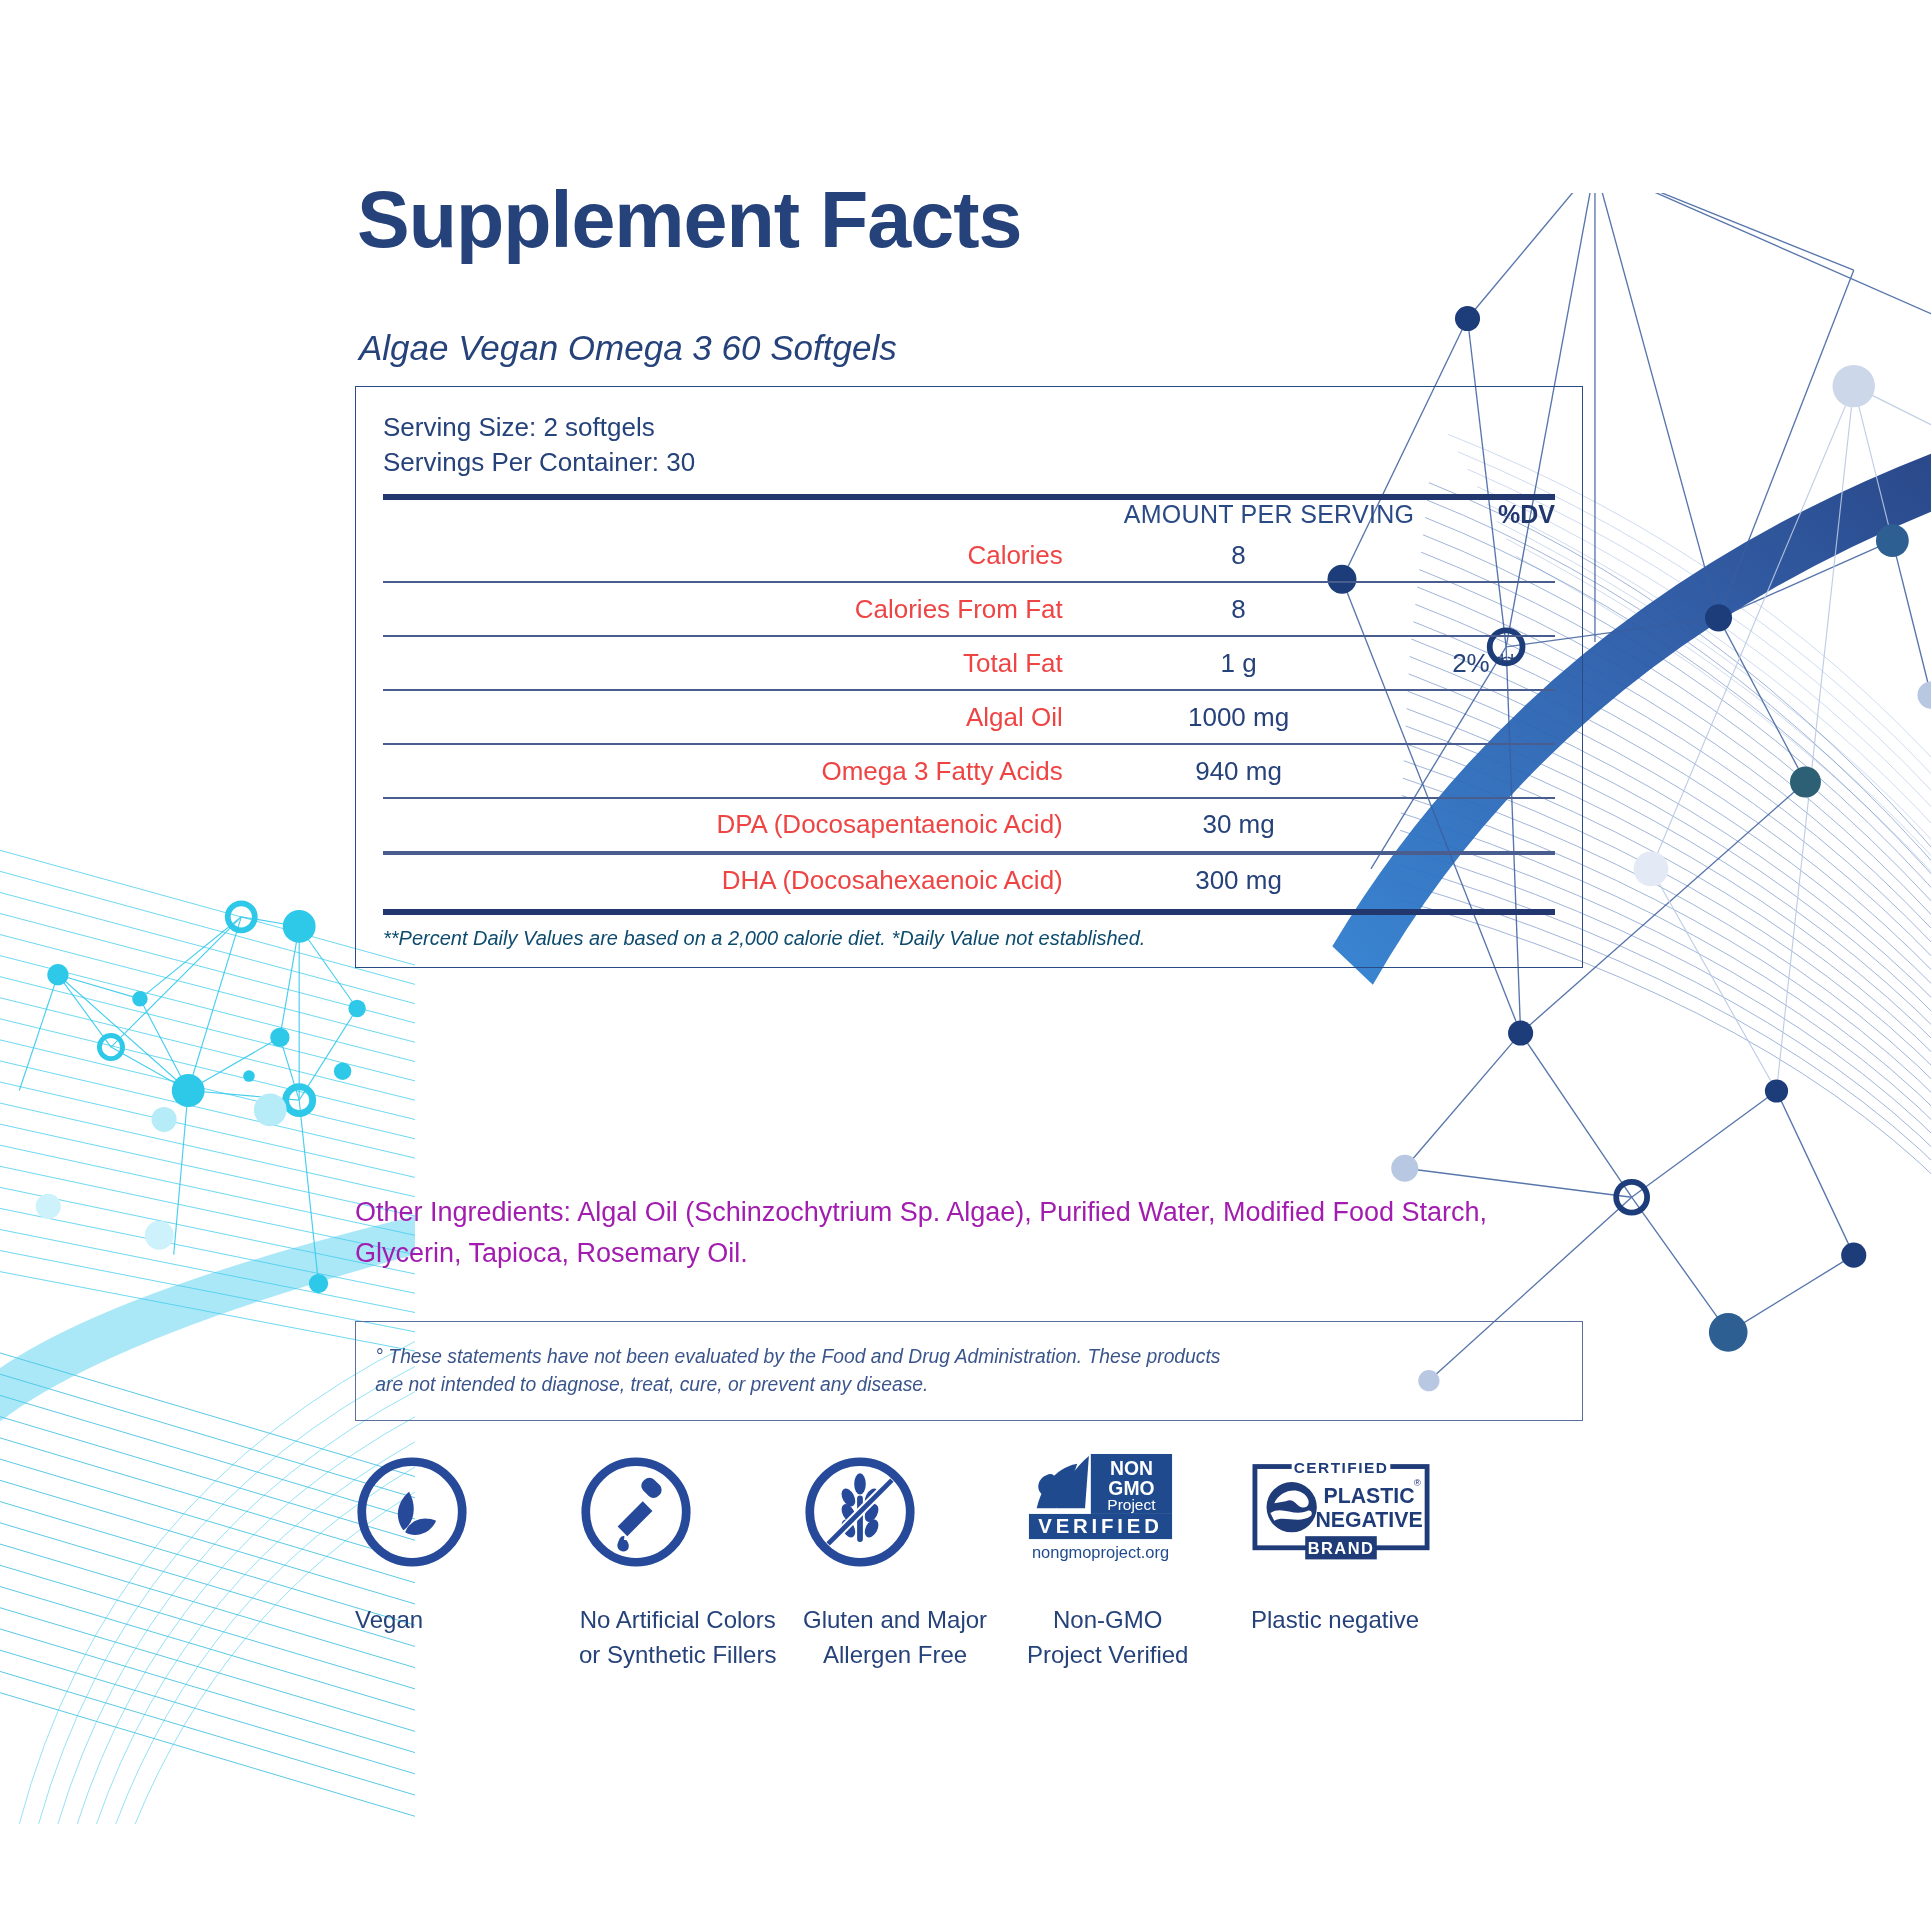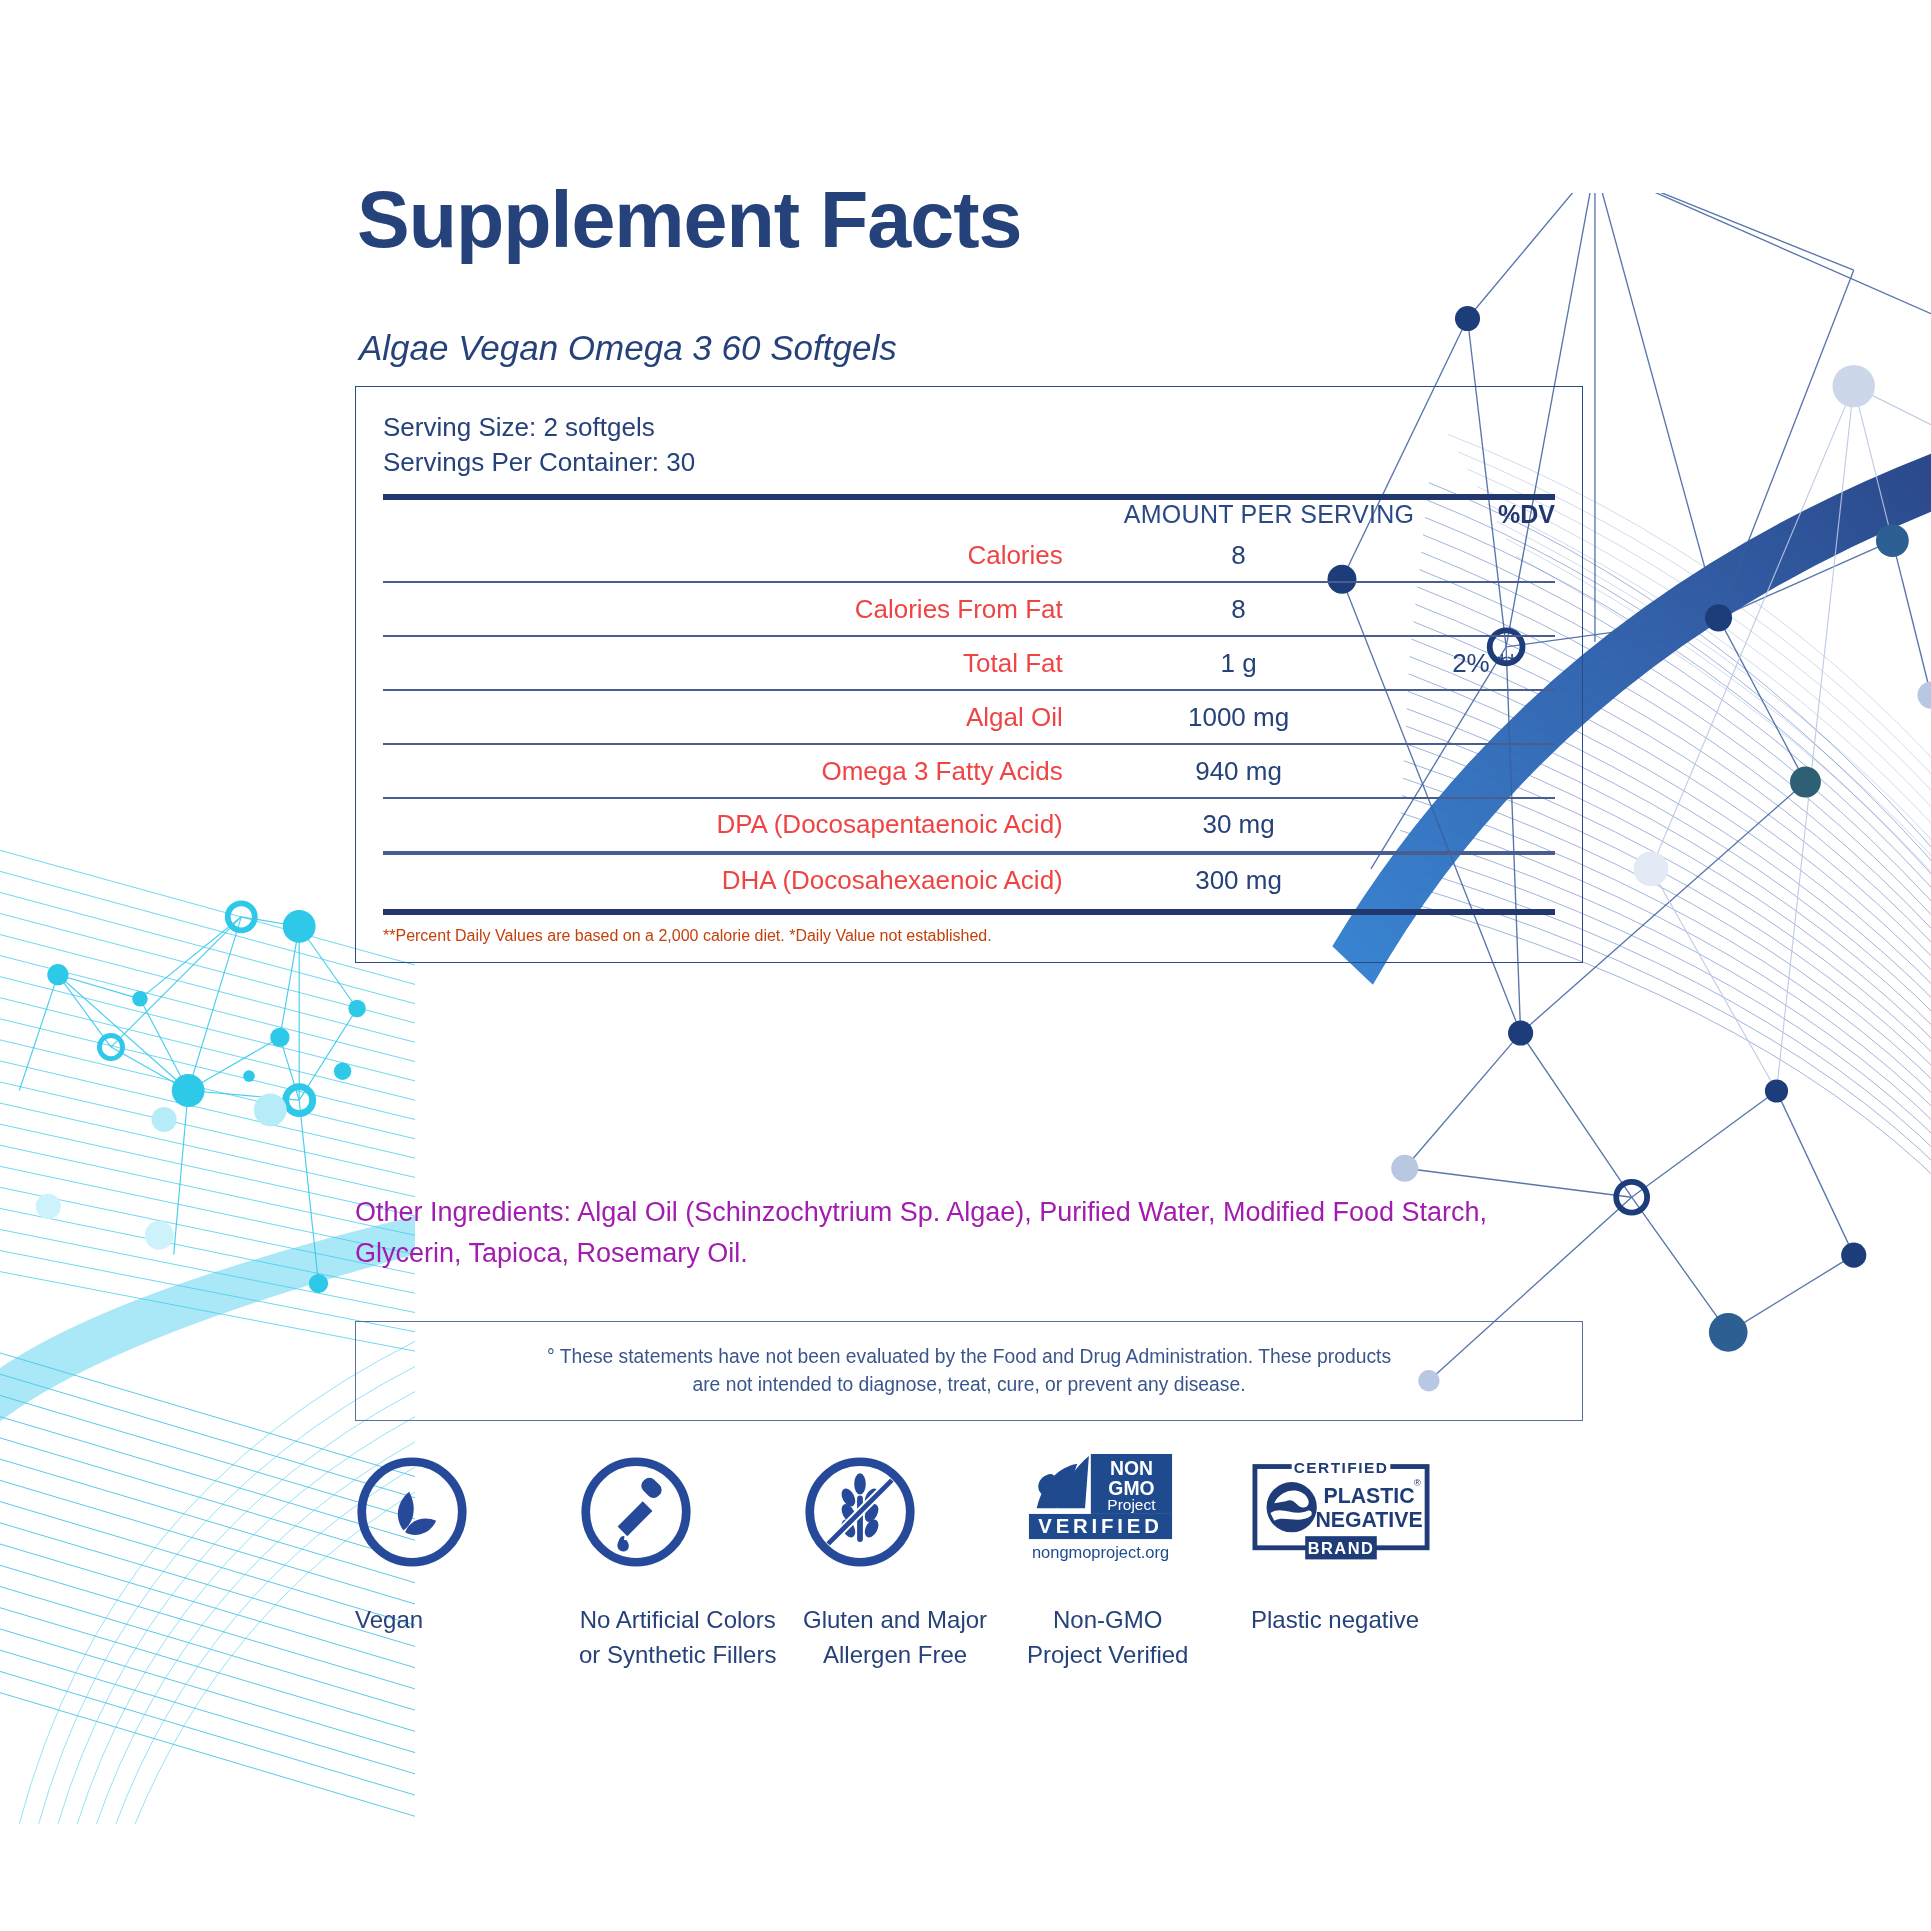--- a/index.html
+++ b/index.html
@@ -46,32 +46,32 @@
   .n-amt{font-size:26px;color:#26427a;text-align:center;}
   .n-dv{font-size:26px;color:#26427a;text-align:center;white-space:nowrap;}
   .cell-pad{height:52px;}
   .sep td{padding:0;}
   .sep div{height:1.9px;background:#4a5d8f;}
   .col-name{width:58%;}
   .col-amt{width:30%;}
   .col-dv{width:12%;}
 
   .footnote{
-    font-size:16px;color:#c2410c;padding-top:11.6px;
+    font-size:20px;color:#0c4a6e;padding-top:11.6px;font-style:italic;
   }
 
   .other-ing{
     position:absolute;left:355px;top:1192px;width:1246px;
     font-size:27px;line-height:1.5;color:#a21caf;
   }
 
   .fda-box{
     position:absolute;left:355px;top:1321px;width:1228px;
     border:1.9px solid #5b6f9c;box-sizing:border-box;
-    padding:21px 19.3px;text-align:center;
+    padding:21px 19.3px;text-align:left;font-style:italic;
   }
   .fda-box div{font-size:19.3px;line-height:1.45;color:#3a558c;}
 
   .badges{
     position:absolute;left:355px;top:1439px;width:1246px;
     display:flex;justify-content:flex-start;align-items:flex-start;
   }
   .badge{width:224px;display:flex;flex-direction:column;align-items:flex-start;}
   .badge-art{height:145px;display:flex;align-items:center;justify-content:center;}
   .badge-label{

